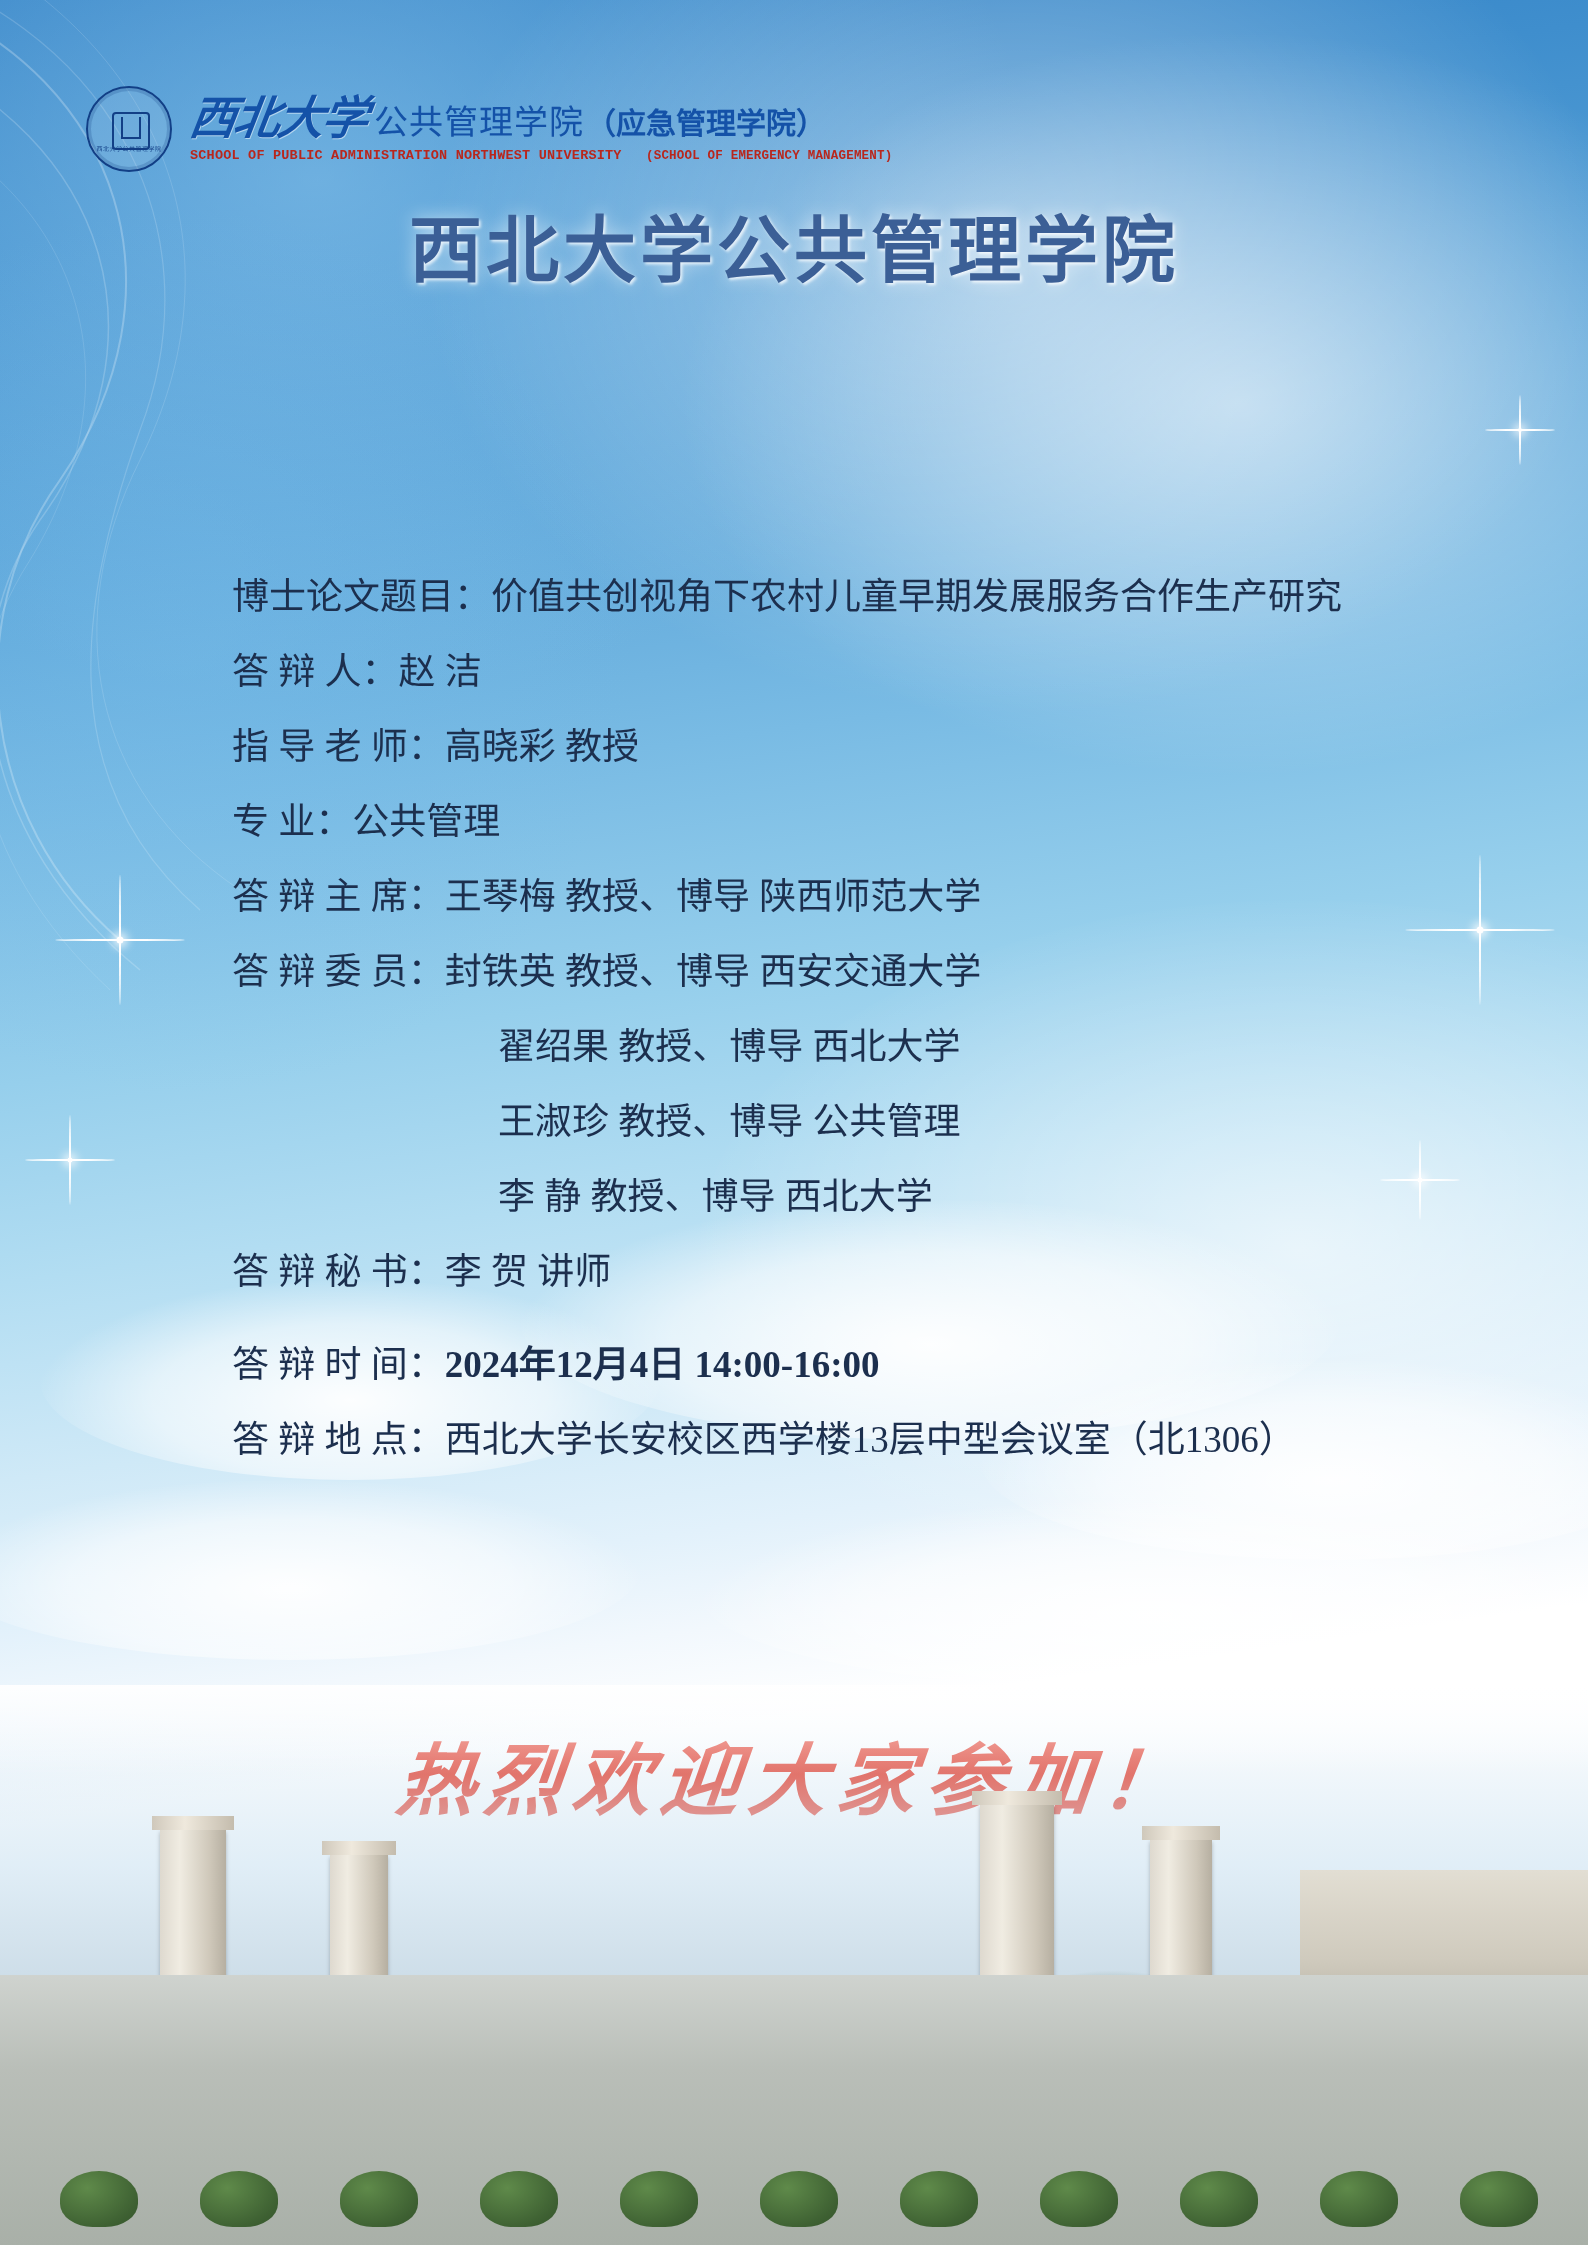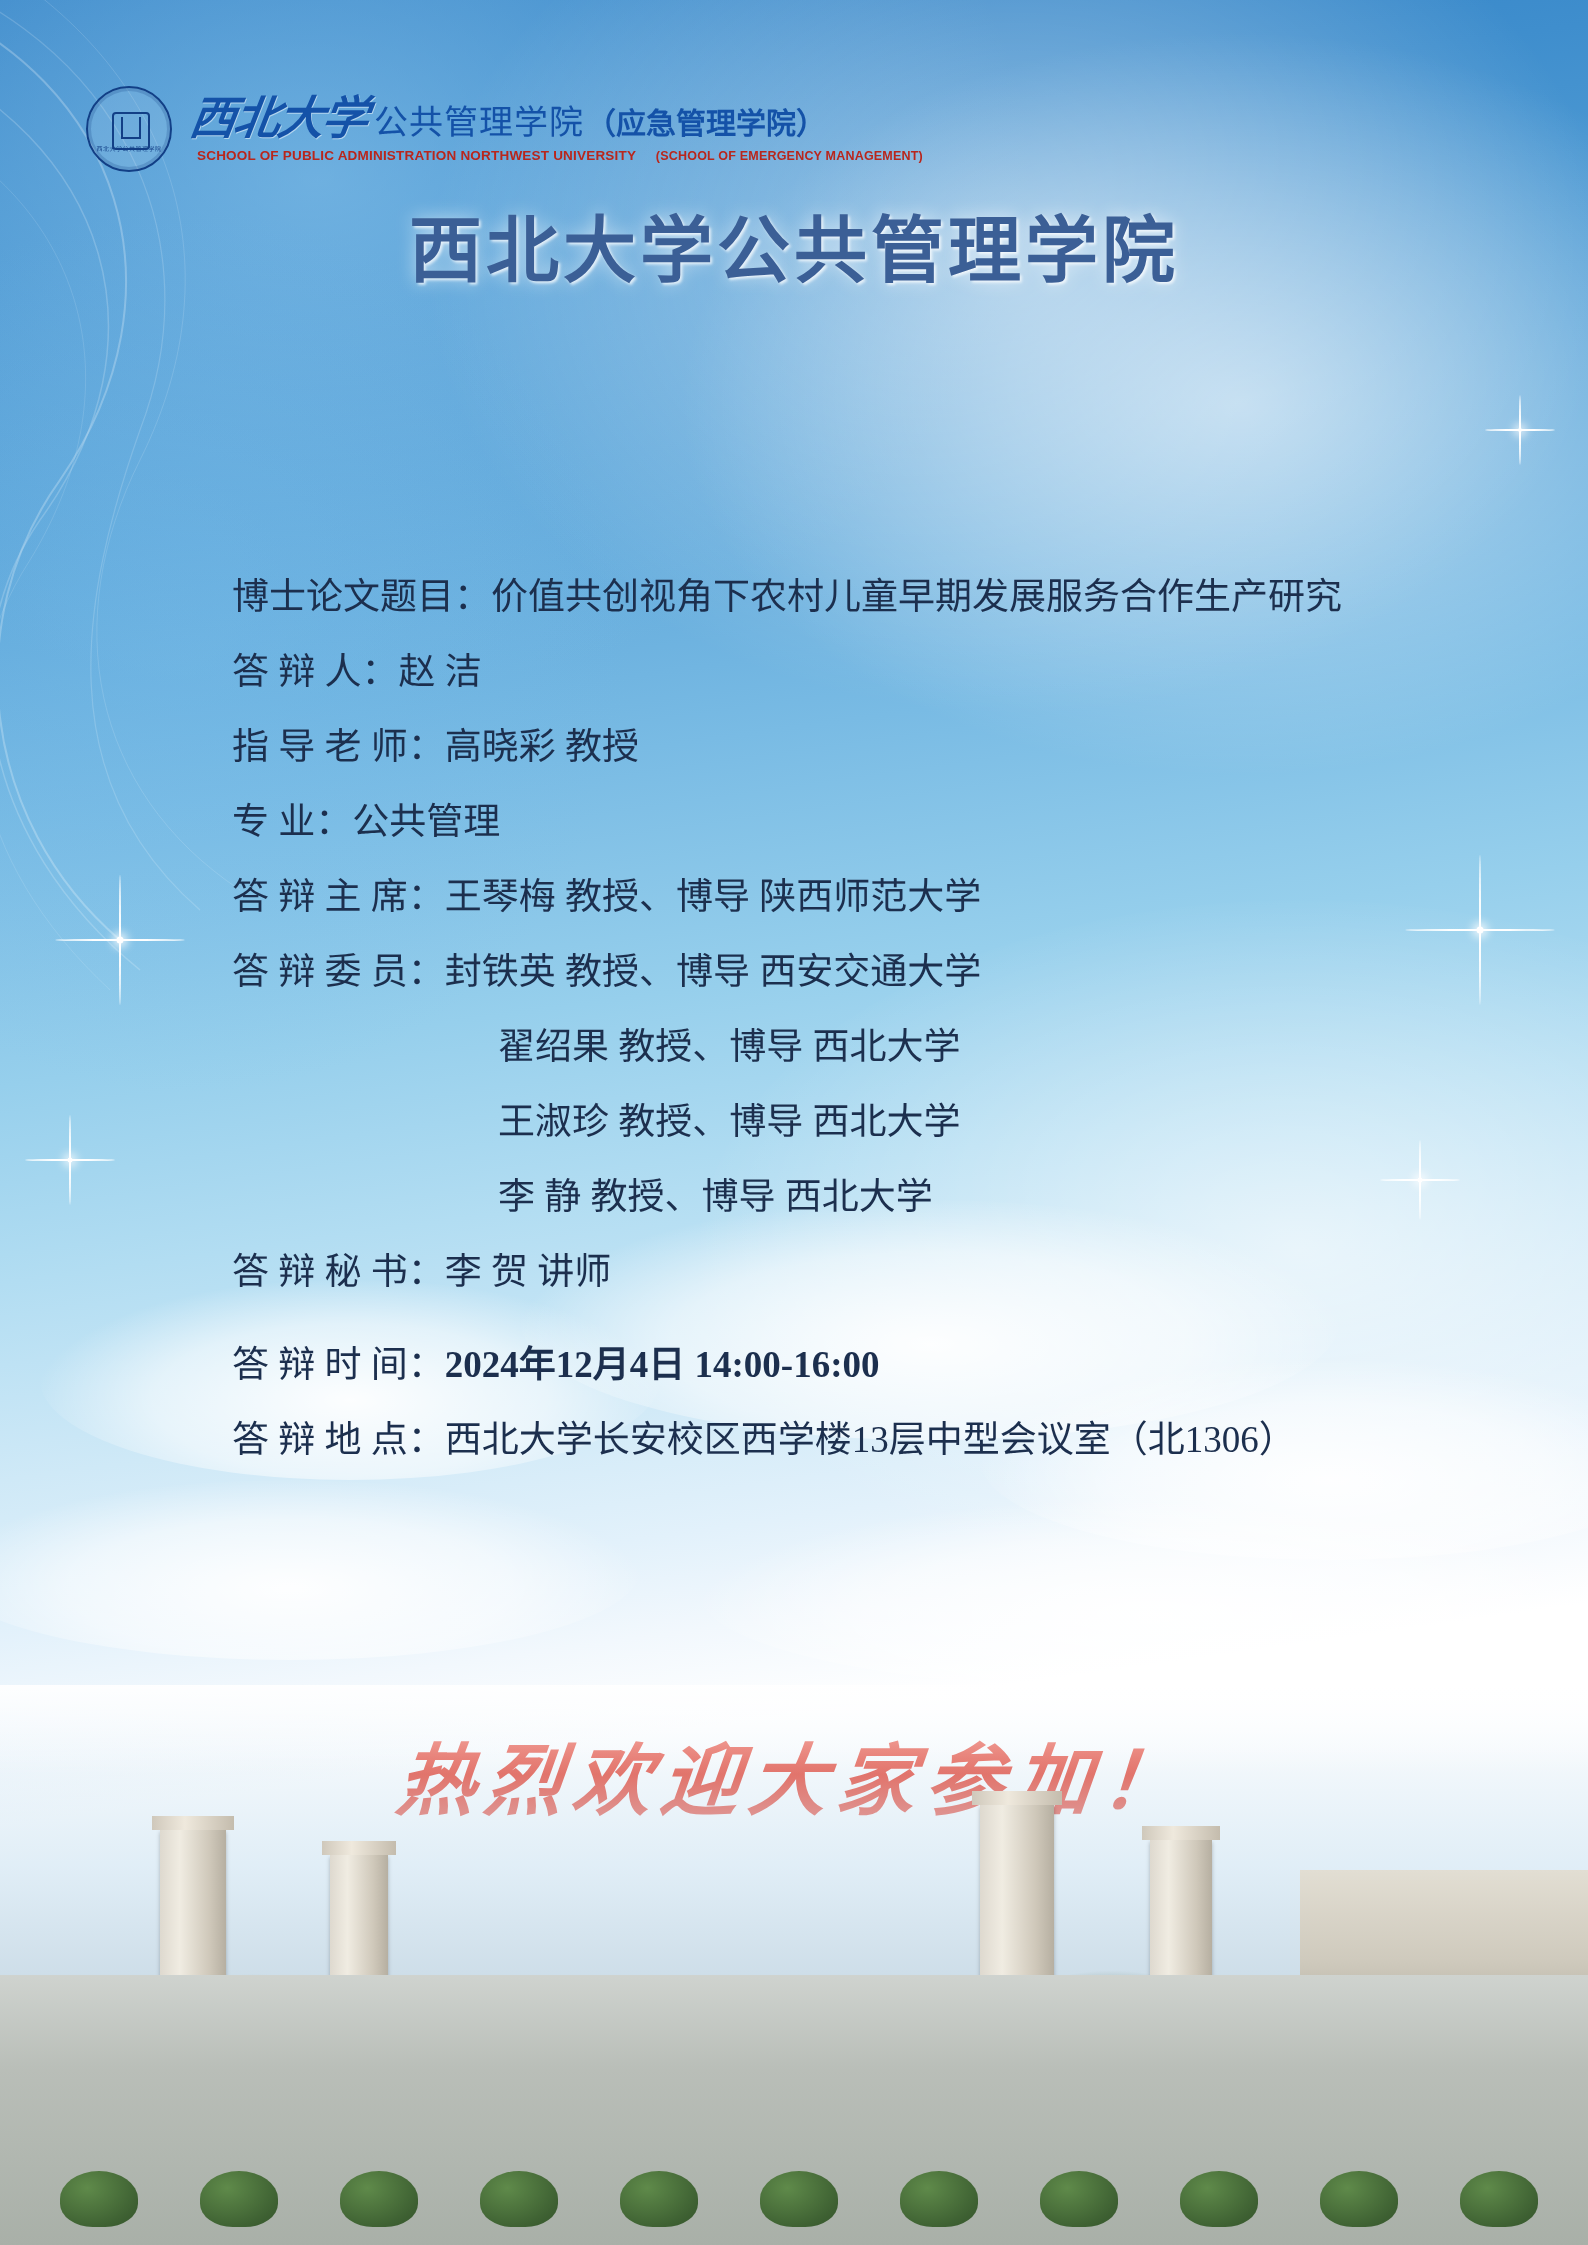--- a/index.html
+++ b/index.html
@@ -156,27 +156,26 @@
   .wm-paren {
     font-family: "Liberation Sans", sans-serif;
     font-weight: bold;
     font-size: 30px;
     color: #1452a8;
     margin-left: 2px;
     text-align: right;
   }
   .wm-en {
     margin-top: 7px;
-    font-family: Liberation Sans, sans-serif;
+    font-family: Liberation Mono, monospace;
     font-weight: bold;
     font-size: 13.5px;
     color: #b9261c;
     letter-spacing: 0.2px;
     white-space: nowrap;
-    margin-left: 7px;
   }
   .wm-en .en2 { margin-left: 16px; font-size: 12.5px; }
 
   
   .title {
     position: absolute;
     left: 0; right: 0;
     top: 205px;
     text-align: center;
     font-family: "Liberation Serif", "DejaVu Serif", serif;
@@ -422,21 +421,21 @@
     </div>
 
     <div class="row">
       <span class="lab">答 辩 委 员：</span>
       <span class="val">封铁英 教授、博导 西安交通大学</span>
     </div>
     <div class="row indent">
       <span class="val">翟绍果 教授、博导 西北大学</span>
     </div>
     <div class="row indent">
-      <span class="val">王淑珍 教授、博导 西北大学</span>
+      <span class="val">王淑珍 教授、博导 公共管理</span>
     </div>
     <div class="row indent">
       <span class="val">李  静 教授、博导 西北大学</span>
     </div>
 
     <div class="row">
       <span class="lab">答 辩 秘 书：</span>
       <span class="val">李  贺 讲师</span>
     </div>
 

